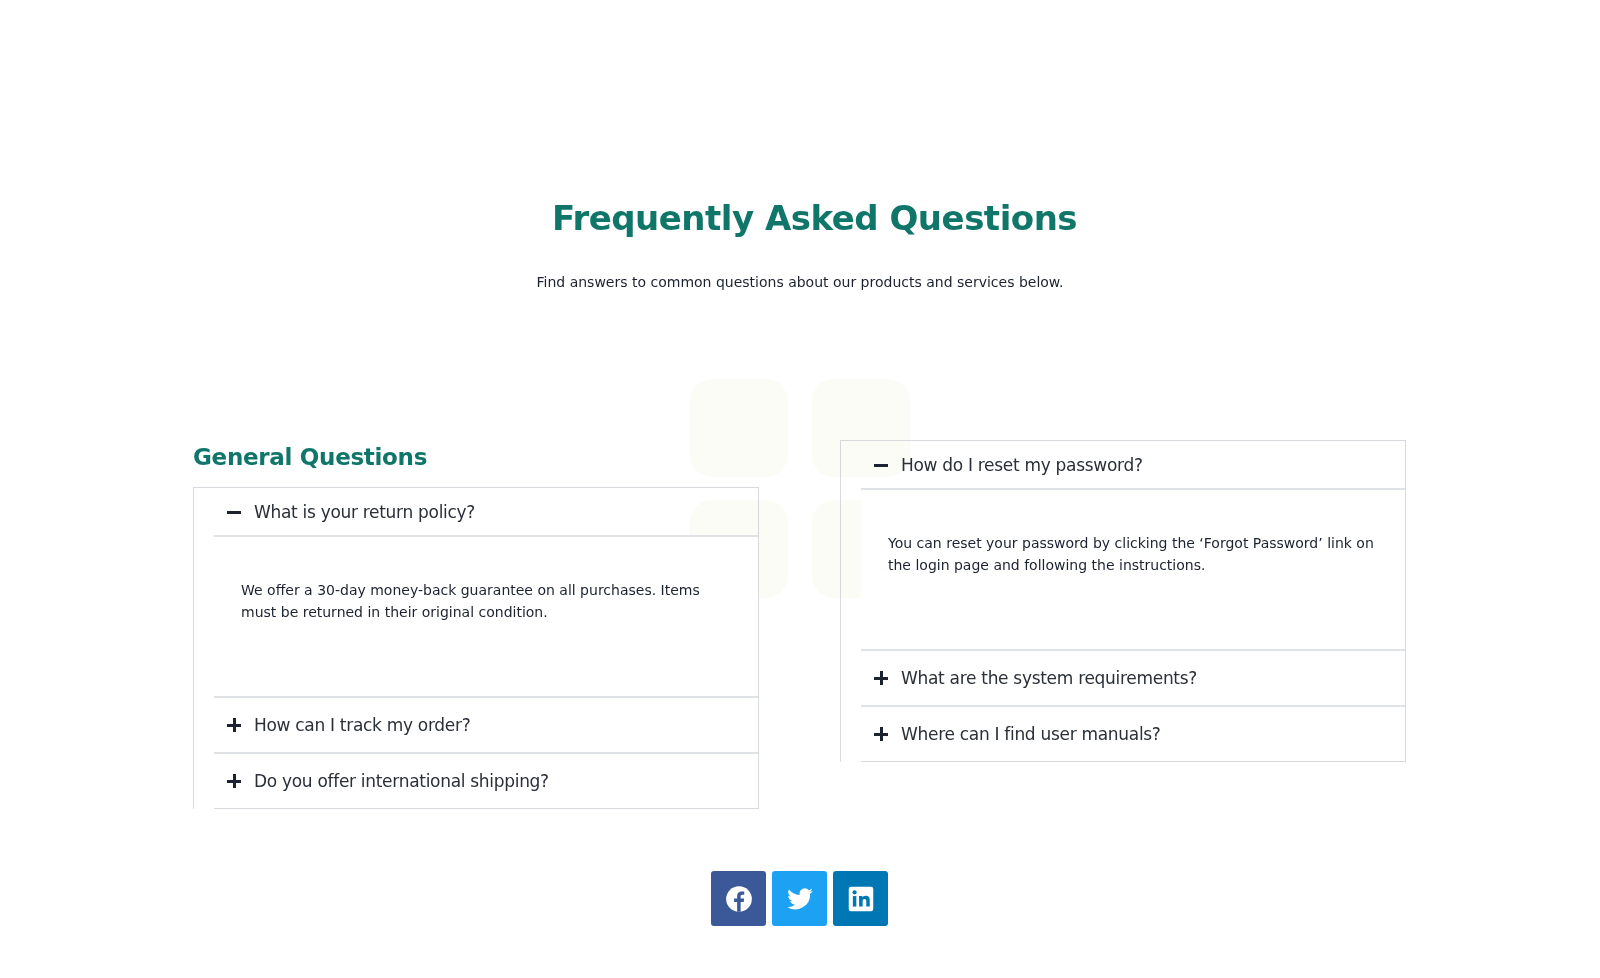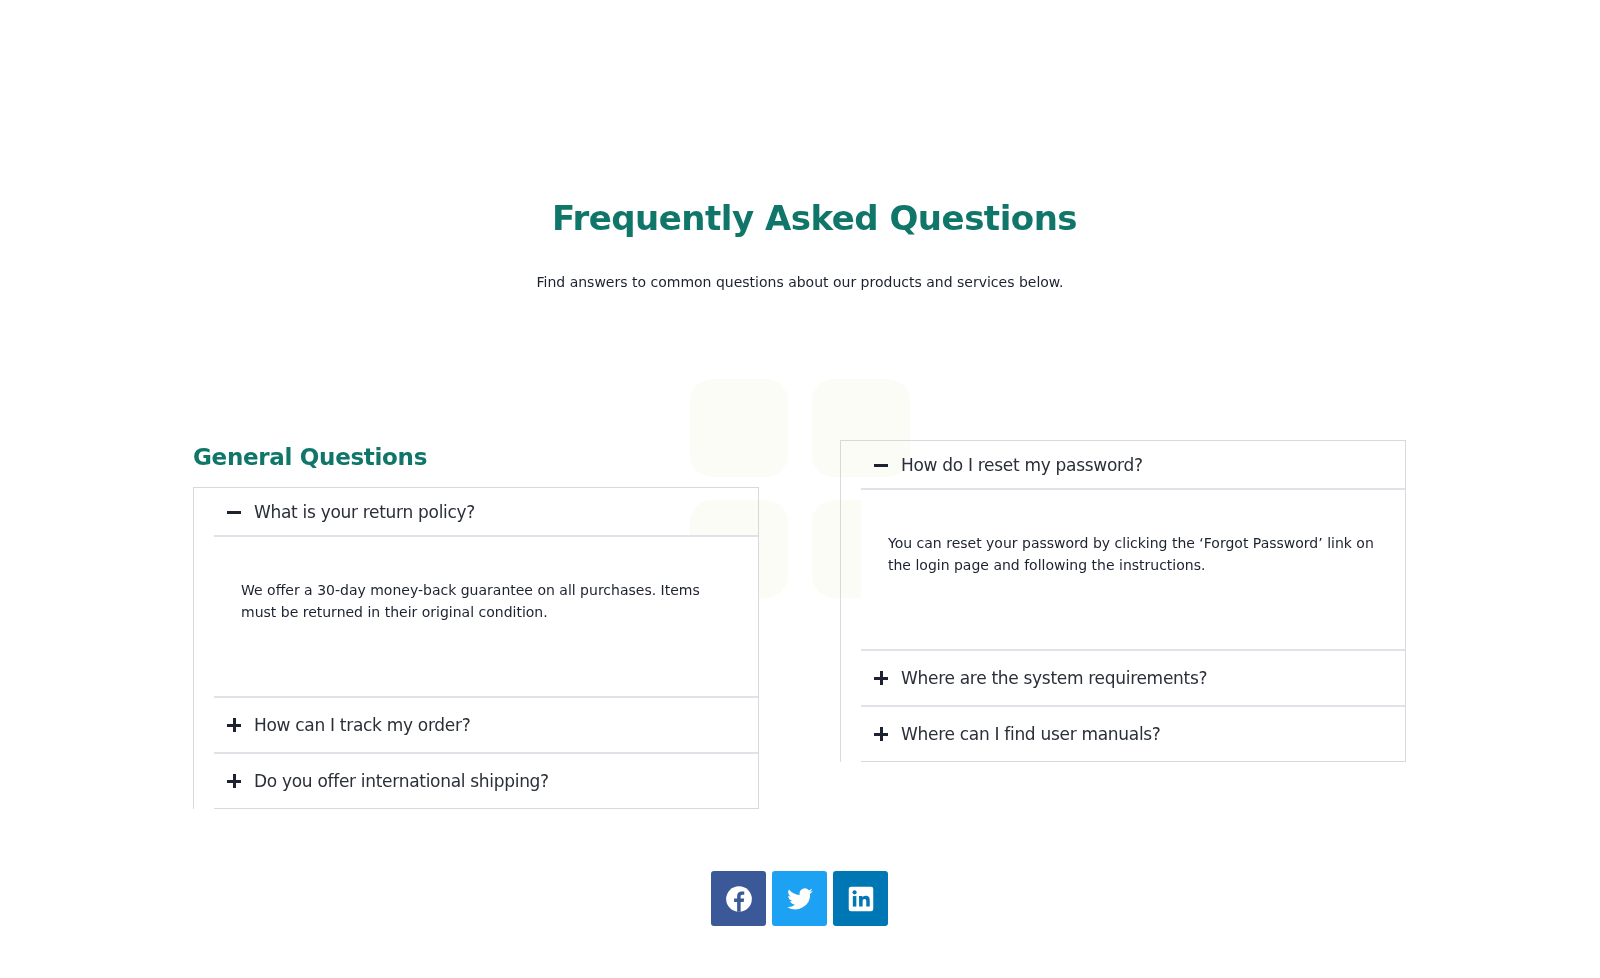--- a/index.html
+++ b/index.html
@@ -112,21 +112,21 @@
       <div class="acc-body">
         <p>You can reset your password by clicking the ‘Forgot Password’ link on the login page and following the instructions.</p>
       </div>
     </div>
     <div class="acc-item">
       <div class="acc-header closed">
         <span class="acc-icon">
             <span class="h"></span>
             <span class="v"></span>
           </span>
-        <span>Where are the system requirements?</span>
+        <span>What are the system requirements?</span>
       </div>
     </div>
     <div class="acc-item">
       <div class="acc-header closed">
         <span class="acc-icon">
             <span class="h"></span>
             <span class="v"></span>
           </span>
         <span>Where can I find user manuals?</span>
       </div>

